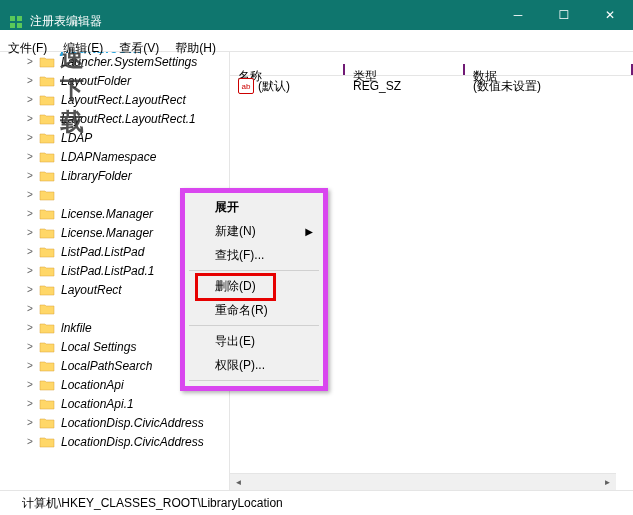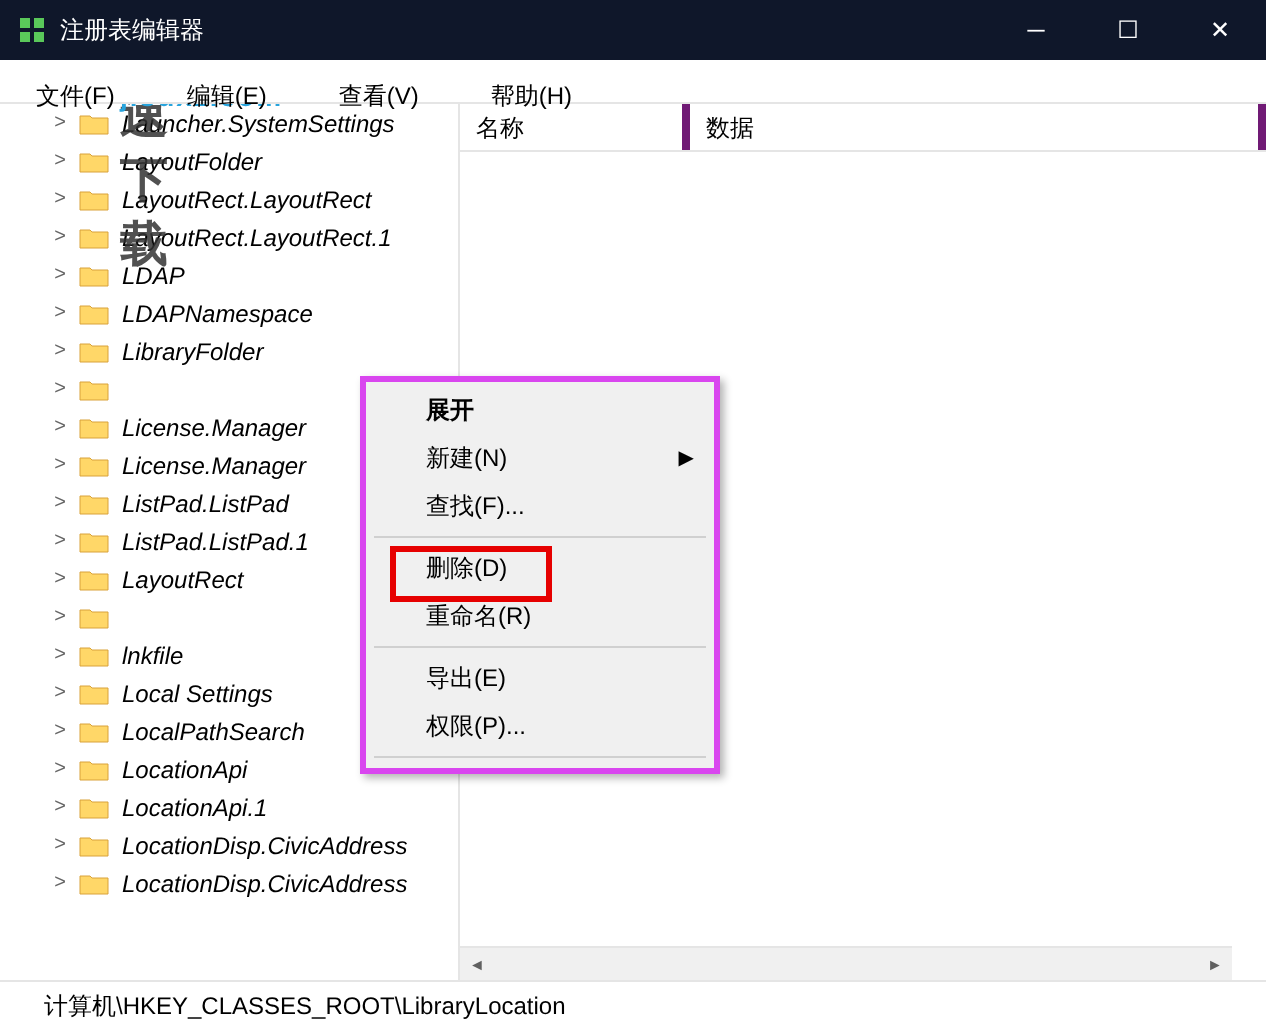--- a/index.html
+++ b/index.html
@@ -3,50 +3,50 @@
   <meta charset="utf-8">
   <style>
     * { margin: 0; padding: 0; box-sizing: border-box; font-family: "Microsoft YaHei", "Segoe UI", sans-serif; font-size: 12px; }
     body { width: 633px; height: 515px; background: #fff; position: relative; overflow: hidden; }
     .watermark { position: absolute; top: 0; left: 0; font-size: 32px; font-weight: bold; z-index: 1; opacity: 0.85; pointer-events: none; }
     .wm1 { color: #0395d8; }
     .wm2 { color: #f6a800; }
     .wm-text { color: #333; font-size: 24px; position: absolute; top: 10px; left: 60px; letter-spacing: 2px; font-weight: bold; }
     .wm-sub { position: absolute; top: 40px; left: 60px; color: #0395d8; font-size: 14px; letter-spacing: 1px; }
     
-    .titlebar { height: 30px; background: #0f172a; color: #fff; display: flex; align-items: center; padding-left: 8px; position: relative; z-index: 10; }
+    .titlebar { height: 30px; background: #0f766e; color: #fff; display: flex; align-items: flex-end; padding-left: 8px; position: relative; z-index: 10; }
     .titlebar-icon { width: 16px; height: 16px; margin-right: 6px; display: flex; align-items: center; justify-content: center; }
     .titlebar-title { flex: 1; font-size: 12px; }
     .titlebar-buttons { display: flex; }
     .titlebar-btn { width: 46px; height: 30px; display: flex; align-items: center; justify-content: center; color: #fff; }
     
     .menubar { height: 22px; background: #fff; display: flex; align-items: center; border-bottom: 1px solid #e5e5e5; position: relative; z-index: 10; }
-    .menu-item { padding: 3px 18px; cursor: default; margin-top: 16px; }
+    .menu-item { padding: 3px 8px; cursor: default; margin-top: 16px; }
     
     .content { display: flex; height: 438px; position: relative; }
     .tree-panel { width: 230px; overflow-y: scroll; overflow-x: hidden; border-right: 1px solid #e5e5e5; position: relative; }
     .tree-item { display: flex; align-items: center; height: 19px; padding-left: 24px; white-space: nowrap; cursor: default; }
     .tree-expand { width: 12px; display: flex; align-items: center; justify-content: center; color: #666; font-size: 10px; }
     .tree-folder { width: 16px; height: 14px; margin: 0 3px; }
     .tree-label { padding: 1px 3px; font-style: italic; }
     .tree-label.selected { background: #cce8ff; border: 1px dotted #0078d7; }
     
     .right-panel { flex: 1; overflow: auto; position: relative; }
     .grid-header { display: flex; height: 24px; border-bottom: 1px solid #e5e5e5; }
-    .grid-col { padding: 4px 8px; border-right: 4px solid #701a75; }
+    .grid-col { padding: 4px 8px; border-right: 2px solid #701a75; margin-top: 12px; }
     .col-name { width: 115px; }
     .col-type { width: 120px; }
     .col-data { flex: 1; }
     .grid-row { display: flex; height: 20px; }
     .grid-cell { padding: 2px 8px; display: flex; align-items: center; }
     .ab-icon { width: 16px; height: 16px; margin-right: 4px; display: flex; align-items: center; justify-content: center; font-size: 8px; background: #fff; border: 1px solid #c00; color: #c00; border-radius: 2px; }
     
     .statusbar { height: 25px; border-top: 1px solid #e5e5e5; display: flex; align-items: center; padding: 0 22px; }
     
-    .context-menu { position: absolute; left: 180px; top: 188px; width: 180px; background: #f0f0f0; border: 3px solid #d946ef; box-shadow: 2px 2px 4px rgba(0,0,0,0.3); z-index: 100; padding: 2px; }
+    .context-menu { position: absolute; left: 180px; top: 188px; width: 148px; background: #f0f0f0; border: 5px solid #d946ef; box-shadow: 2px 2px 4px rgba(0,0,0,0.3); z-index: 100; padding: 2px; }
     .ctx-item { height: 24px; display: flex; align-items: center; padding: 0 20px 0 28px; cursor: default; position: relative; }
     .ctx-item.bold { font-weight: bold; }
     .ctx-sep { height: 1px; background: #d0d0d0; margin: 3px 2px; }
     .ctx-arrow { position: absolute; right: 8px; font-size: 10px; }
     .ctx-highlight { position: absolute; left: 195px; top: 273px; width: 81px; height: 28px; border: 3px solid #e60000; z-index: 101; pointer-events: none; }
     .scrollbar-h { position: absolute; bottom: 0; left: 0; right: 17px; height: 17px; background: #f0f0f0; border-top: 1px solid #e5e5e5; }
     .scroll-btn { width: 17px; height: 17px; background: #f0f0f0; display: flex; align-items: center; justify-content: center; font-size: 8px; color: #606060; }
     
     svg.folder { fill: #ffd768; stroke: #d9a23a; stroke-width: 0.5; }
   </style>
@@ -229,22 +229,33 @@
         <svg class="folder tree-folder" viewBox="0 0 16 14">
           <path d="M1 3 L1 12 L15 12 L15 4 L7 4 L6 3 Z"></path>
         </svg>
         <span class="tree-label ">LocationDisp.CivicAddress</span>
       </div>
     </div>
 
   <div class="right-panel">
     <div class="grid-header">
       <div class="grid-col col-name">名称</div>
+      <div class="grid-col col-type">类型</div>
       <div class="grid-col col-data">数据</div>
     </div>
+    <div id="grid-rows">
+        <div class="grid-row">
+          <div class="grid-cell col-name">
+            <span class="ab-icon">ab</span>
+            <span>(默认)</span>
+          </div>
+          <div class="grid-cell col-type">REG_SZ</div>
+          <div class="grid-cell col-data">(数值未设置)</div>
+        </div>
+      </div>
     <div class="scrollbar-h">
       <div class="scroll-btn" style="position:absolute;left:0;">◄</div>
       <div class="scroll-btn" style="position:absolute;right:0;">►</div>
     </div>
   </div>
 </div>
 
 <div class="context-menu">
   <div class="ctx-item bold">展开</div>
   <div class="ctx-item">

